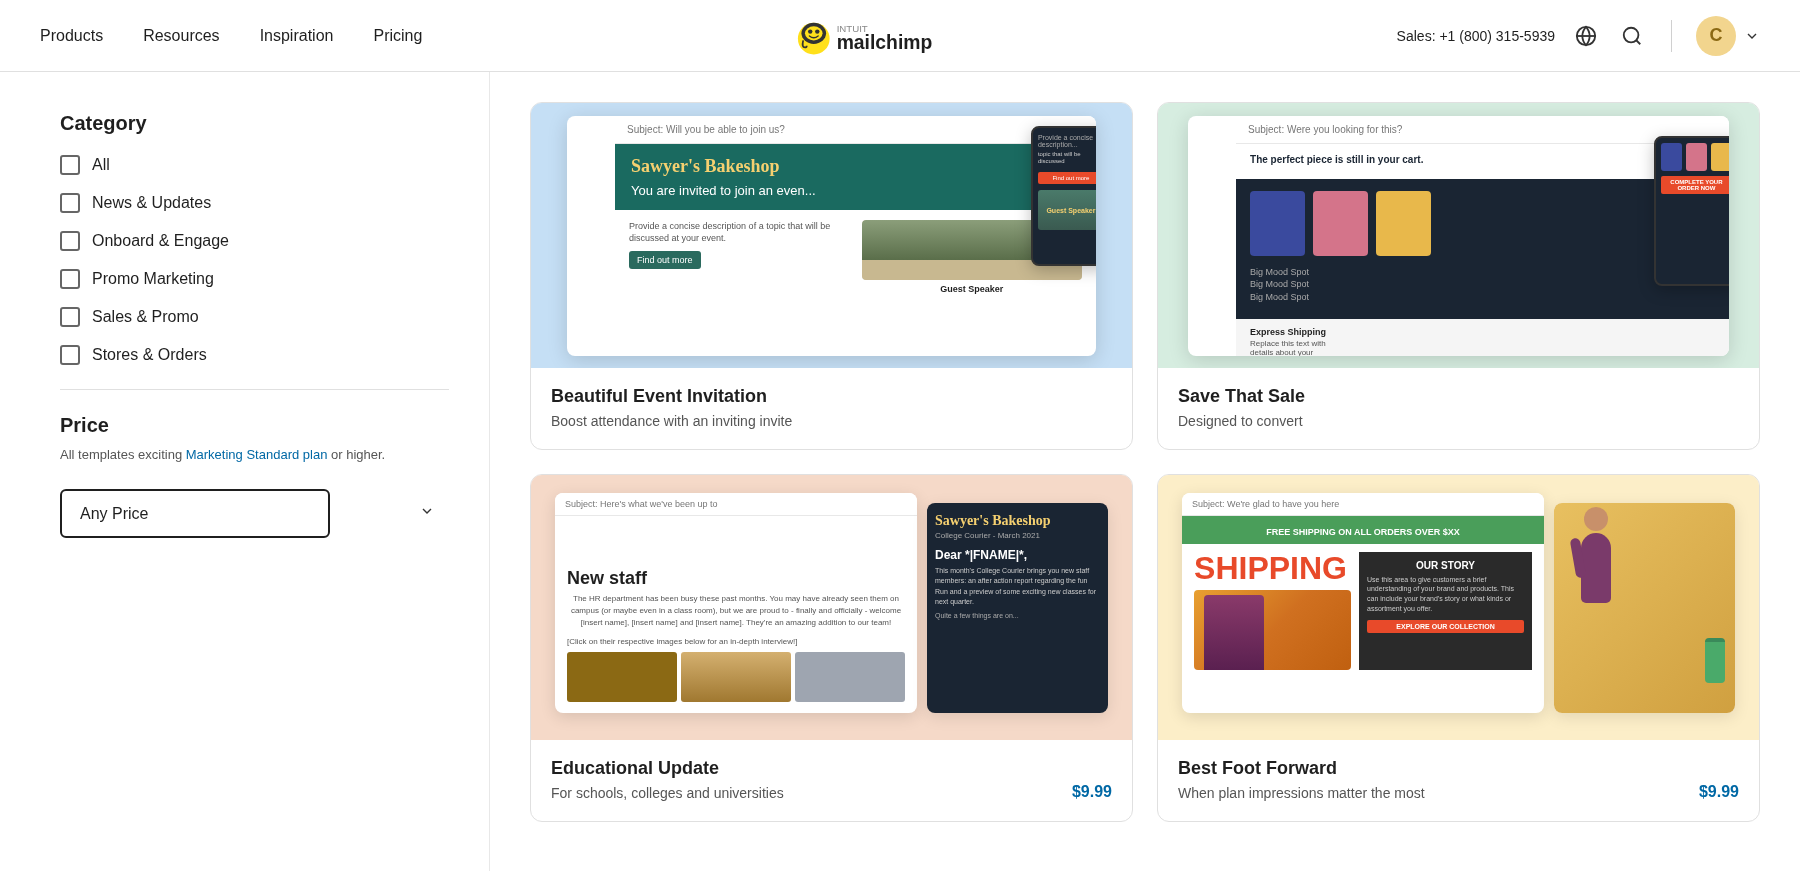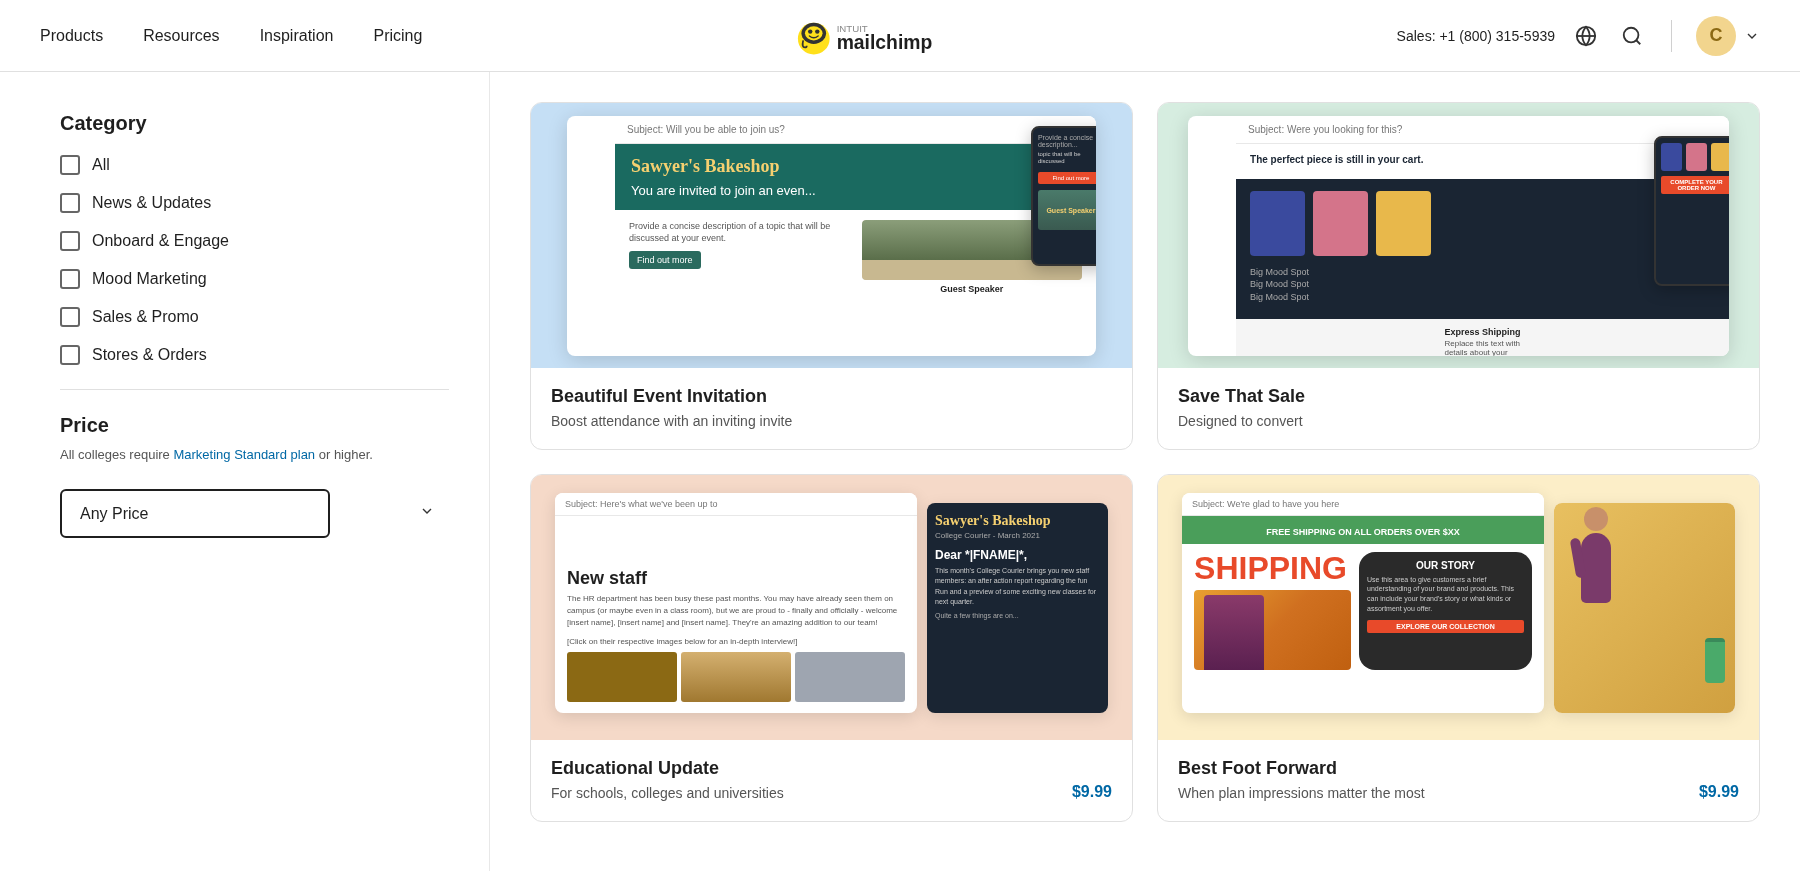--- a/index.html
+++ b/index.html
@@ -130,36 +130,36 @@
     <div class="checkbox-item">
       <div class="checkbox-box"></div>
       <span class="checkbox-label">News &amp; Updates</span>
     </div>
     <div class="checkbox-item">
       <div class="checkbox-box"></div>
       <span class="checkbox-label">Onboard &amp; Engage</span>
     </div>
     <div class="checkbox-item">
       <div class="checkbox-box"></div>
-      <span class="checkbox-label">Mood Marketing</span>
+      <span class="checkbox-label">Promo Marketing</span>
     </div>
     <div class="checkbox-item">
       <div class="checkbox-box"></div>
       <span class="checkbox-label">Sales &amp; Promo</span>
     </div>
     <div class="checkbox-item">
       <div class="checkbox-box"></div>
       <span class="checkbox-label">Stores &amp; Orders</span>
     </div>
 
     <div class="sidebar-divider"></div>
 
     <h2 class="price-section-title">Price</h2>
     <p class="price-note">
-      <span>All colleges require </span><a href="#">Marketing Standard plan</a><span> or higher.</span>
+      <span>All templates exciting </span><a href="#">Marketing Standard plan</a><span> or higher.</span>
     </p>
 
     <div class="price-select-wrap">
       <select class="price-select">
         <option>Any Price</option>
         <option>$9.99</option>
         <option>Free</option>
       </select>
       <span class="price-select-chevron">
         <svg width="16" height="16" viewBox="0 0 24 24" fill="none" stroke="#333" stroke-width="2">
@@ -224,21 +224,21 @@
               <div style="font-size:10px; color:#1a2533; font-weight:600; margin-bottom:4px;">The perfect piece is still in your cart.</div>
             </div>
             <div style="background:#1a2533; padding:12px 14px; min-height:120px;">
               <div style="display:flex; gap:8px; margin-bottom:10px;">
                 <div style="width:55px; height:65px; background:#3a4a9e; border-radius:4px;"></div>
                 <div style="width:55px; height:65px; background:#d4748a; border-radius:4px;"></div>
                 <div style="width:55px; height:65px; background:#e8b84b; border-radius:4px;"></div>
               </div>
               <div style="font-size:9px; color:#aaa; line-height:1.4; margin-bottom:4px;">Big Mood Spot<br>Big Mood Spot<br>Big Mood Spot</div>
             </div>
-            <div style="background:#f5f5f5; padding:8px 14px; display:flex; justify-content:center; align-items:center;">
+            <div style="background:#f5f5f5; padding:8px 14px; display:flex; justify-content:flex-start; align-items:center;">
               <div>
                 <div style="font-size:9px; font-weight:600; color:#1f1f1f;">Express Shipping</div>
                 <div style="font-size:8px; color:#555; margin-top:2px;">Replace this text with<br>details about your<br>shipping policies.</div>
               </div>
             </div>
 
             <div style="position:absolute; right:-10px; top:20px; width:85px; height:150px; background:#1a2533; border-radius:8px; box-shadow:0 4px 16px rgba(0,0,0,0.25); overflow:hidden; border:2px solid #333;">
               <div style="padding:5px;">
                 <div style="display:flex; gap:4px; margin-bottom:5px;">
                   <div style="width:24px; height:28px; background:#3a4a9e; border-radius:3px;"></div>
@@ -261,21 +261,21 @@
       <div class="card">
         <div class="card-image pink-bg">
           <div class="double-preview" style="width:92%; height:230px; display:flex; gap:10px; align-items:flex-start;">
 
             <div class="preview-main" style="flex:2; border-radius:8px; box-shadow:0 4px 16px rgba(0,0,0,0.12); overflow:hidden; background:#fff; height:220px;">
               <div style="background:#fff; padding:6px 10px; border-bottom:1px solid #e8e8e8; font-size:9px; color:#777;">
                 <span>Subject: Here's what we've been up to</span>
               </div>
               <div style="padding:8px 12px;">
                 <div style="font-size:18px; font-weight:700; color:#1f1f1f; margin-bottom:4px;margin-top:44px;">New staff</div>
-                <div style="font-size:8px; color:#555; line-height:1.5; margin-bottom:8px;">The HR department has been busy these past months. You may have already seen them on campus (or maybe even in a class room), but we are proud to - finally and officially - welcome [insert name], [insert name] and [insert name]. They're an amazing addition to our team!</div>
+                <div style="font-size:8px; color:#555; line-height:1.5; margin-bottom:8px;text-align:center;">The HR department has been busy these past months. You may have already seen them on campus (or maybe even in a class room), but we are proud to - finally and officially - welcome [insert name], [insert name] and [insert name]. They're an amazing addition to our team!</div>
                 <div style="font-size:8px; color:#555; margin-bottom:6px;">[Click on their respective images below for an in-depth interview!]</div>
                 <div style="display:flex; gap:4px;">
                   <div style="height:50px; flex:1; background:#8B6914; border-radius:3px;"></div>
                   <div style="height:50px; flex:1; background:#c0a060; border-radius:3px; overflow:hidden; display:flex; align-items:center; justify-content:center;">
                     <div style="width:100%; height:100%; background:linear-gradient(180deg,#d4b070 0%,#a07830 100%);"></div>
                   </div>
                   <div style="height:50px; flex:1; background:#9ea5b0; border-radius:3px;"></div>
                 </div>
               </div>
             </div>
@@ -313,21 +313,21 @@
               <div style="background:#4a9e5a; padding:5px 10px; text-align:center;">
                 <span style="font-size:9px; color:#fff; font-weight:600;">FREE SHIPPING ON ALL ORDERS OVER $XX</span>
               </div>
               <div style="padding:8px 12px; display:flex; gap:8px;">
                 <div style="flex:1;">
                   <div style="font-size:32px; font-weight:900; color:#e84a2a; font-family:Impact,sans-serif; line-height:1;">SHIPPING</div>
                   <div style="height:80px; background:linear-gradient(135deg,#e8a030 0%,#d07020 50%,#c06010 100%); border-radius:4px; margin-top:6px; overflow:hidden; position:relative;">
                     <div style="position:absolute; bottom:0; left:10px; width:60px; height:75px; background:linear-gradient(180deg,#8a3a6a 0%,#5a2050 100%); border-radius:4px 4px 0 0;"></div>
                   </div>
                 </div>
-                <div style="flex:1; background:#2a2a2a; border-radius:16px; padding:8px;">
+                <div style="flex:1; background:#2a2a2a; border-radius:0; padding:8px;">
                   <div style="font-size:10px; color:#fff; font-weight:700; text-align:center; margin-bottom:4px;">OUR STORY</div>
                   <div style="font-size:7px; color:#ccc; line-height:1.4;">Use this area to give customers a brief understanding of your brand and products. This can include your brand's story or what kinds or assortment you offer.</div>
                   <div style="background:#e84a2a; margin-top:6px; padding:3px; border-radius:2px; text-align:center;">
                     <div style="font-size:7px; color:#fff; font-weight:700;">EXPLORE OUR COLLECTION</div>
                   </div>
                 </div>
               </div>
             </div>
 
             <div class="preview-side" style="flex:1; border-radius:8px; box-shadow:0 4px 16px rgba(0,0,0,0.1); overflow:hidden; background:#fff; height:210px; margin-top:10px;">

